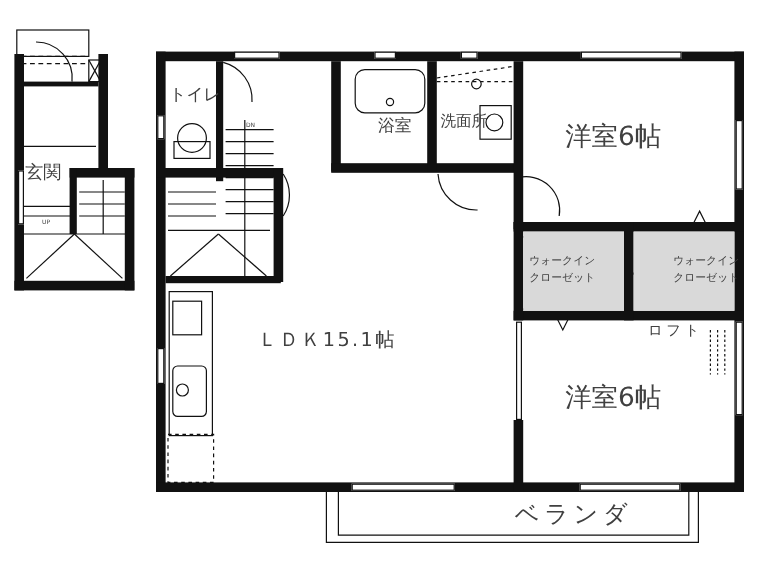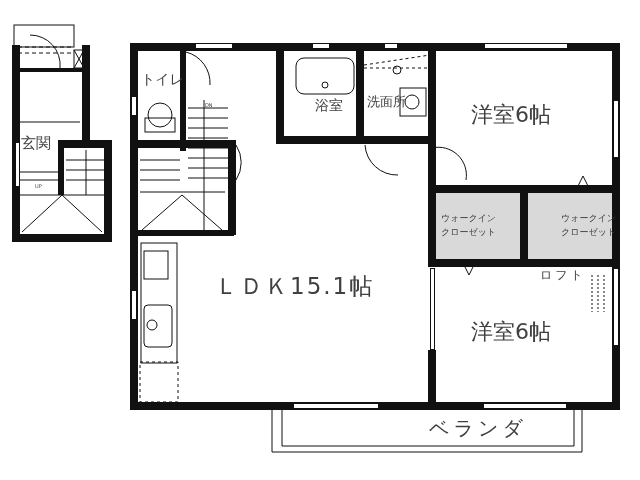--- a/index.html
+++ b/index.html
@@ -133,21 +133,21 @@
 <div class="win" style="left:483px;top:403px;width:84px;height:6px;"></div>
 <div class="win" style="left:15px;top:142px;width:5px;height:45px;"></div>
 <div class="win" style="left:430px;top:268px;width:5px;height:82px;"></div>
 
 <div class="label" style="left:21px;top:92px;font-size:15px;margin-top:44px;">玄関</div>
 <div class="label" style="left:141px;top:72px;font-size:14px;">トイレ</div>
 <div class="label" style="left:315px;top:98px;font-size:14px;">浴室</div>
 <div class="label" style="left:367px;top:95px;font-size:13px;">洗面所</div>
 <div class="label" style="left:471px;top:104px;font-size:22px;">洋室6帖</div>
 <div class="label" style="left:471px;top:321px;font-size:22px;">洋室6帖</div>
-<div class="label" style="left:215px;top:275px;font-size:23px;letter-spacing:2px;">ＬＤＫ15.1帖</div>
+<div class="label" style="left:215px;top:275px;font-size:16px;letter-spacing:2px;">ＬＤＫ15.1帖</div>
 <div class="label" style="left:441px;top:214px;font-size:9px;">ウォークイン</div>
 <div class="label" style="left:441px;top:228px;font-size:9px;">クローゼット</div>
 <div class="label" style="left:561px;top:214px;font-size:9px;">ウォークイン</div>
 <div class="label" style="left:561px;top:228px;font-size:9px;">クローゼット</div>
 <div class="label" style="left:540px;top:269px;font-size:12px;letter-spacing:3px;">ロフト</div>
 <div class="label" style="left:385px;top:418px;font-size:20px;letter-spacing:4px;margin-left:44px;">ベランダ</div>
 <div class="label" style="left:35px;top:184px;font-size:5px;">UP</div>
 <div class="label" style="left:205px;top:103px;font-size:5px;">DN</div>
 
 </body></html>

